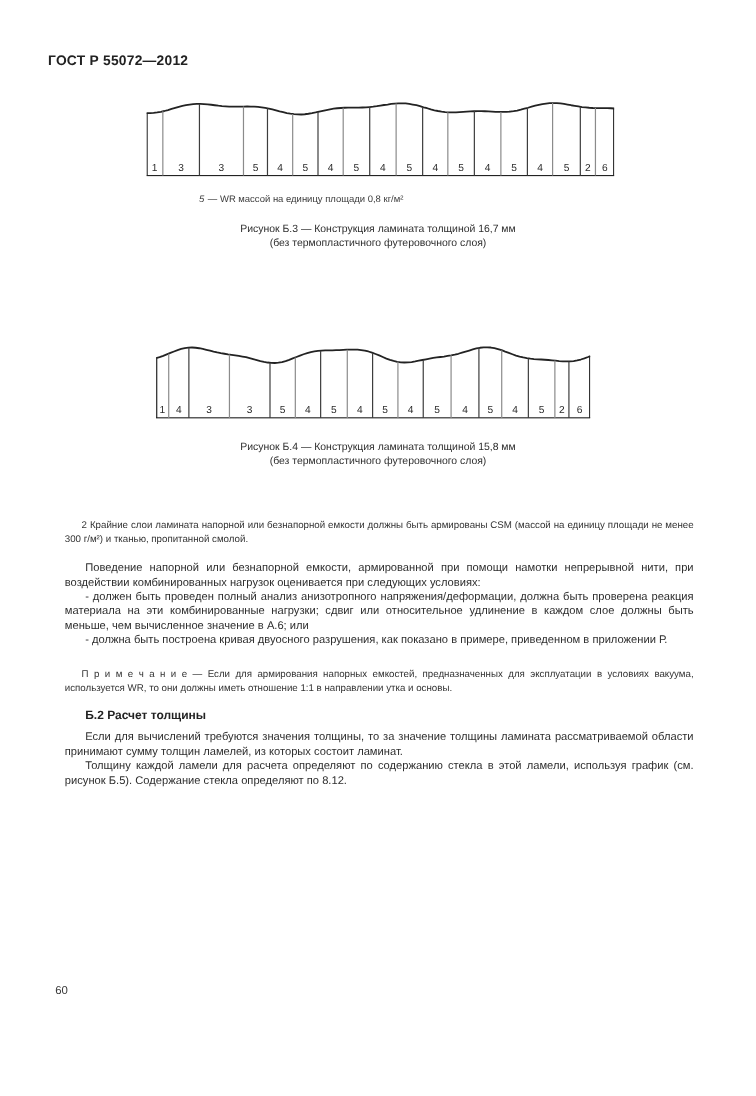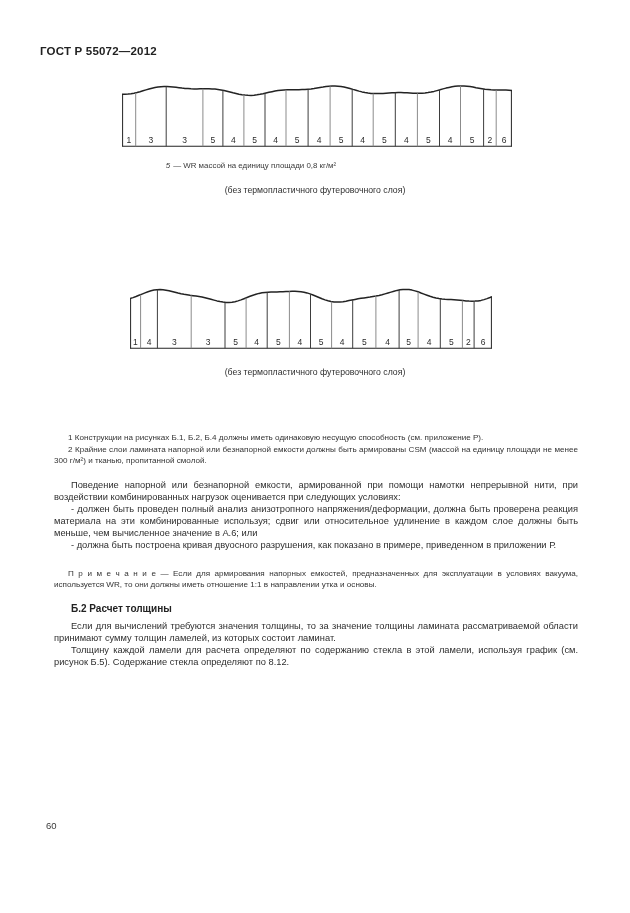--- a/index.html
+++ b/index.html
@@ -92,20 +92,21 @@
         <text x="328.0" y="63.5" text-anchor="middle" font-size="8.5" fill="#2b2b2b" font-family="Liberation Sans, sans-serif">4</text>
         <text x="350.1" y="63.5" text-anchor="middle" font-size="8.5" fill="#2b2b2b" font-family="Liberation Sans, sans-serif">5</text>
         <text x="367.9" y="63.5" text-anchor="middle" font-size="8.5" fill="#2b2b2b" font-family="Liberation Sans, sans-serif">2</text>
         <text x="382.1" y="63.5" text-anchor="middle" font-size="8.5" fill="#2b2b2b" font-family="Liberation Sans, sans-serif">6</text>
       </svg>
   </div>
 
   <div class="fig-legend"><span class="legend-num">5</span><span>— WR массой на единицу площади 0,8 кг/м²</span></div>
 
   <div class="fig-caption cap-b3">
+    <div>Рисунок Б.3 — Конструкция ламината толщиной 16,7 мм</div>
     <div>(без термопластичного футеровочного слоя)</div>
   </div>
 
   <div class="fig-wrap fig-b4">
     <svg xmlns="http://www.w3.org/2000/svg" width="362" height="66" viewBox="0 0 362 66">
         <path d="M0,15.5L3,14.6L6,13.5L9,12.3L12,11.1L15,9.9L18,8.7L21,7.8L24,7.1L27,6.7L30,6.6L33,6.8L36,7.2L39,7.8L42,8.5L45,9.2L48,10.0L51,10.7L54,11.3L57,11.8L60,12.3L63,12.7L66,13.1L69,13.6L72,14.1L75,14.7L78,15.5L81,16.3L84,17.1L87,17.9L90,18.6L93,19.1L96,19.4L99,19.5L102,19.2L105,18.7L108,17.9L111,16.9L114,15.7L117,14.5L120,13.3L123,12.2L126,11.2L129,10.4L132,9.8L135,9.4L138,9.2L141,9.0L144,8.9L147,8.9L150,8.8L153,8.7L156,8.5L159,8.4L162,8.3L165,8.3L168,8.4L171,8.7L174,9.2L177,9.9L180,10.9L183,12.0L186,13.2L189,14.5L192,15.8L195,16.9L198,17.8L201,18.5L204,19.0L207,19.1L210,19.0L213,18.7L216,18.2L219,17.6L222,17.0L225,16.4L228,15.8L231,15.3L234,14.9L237,14.5L240,14.1L243,13.6L246,13.1L249,12.5L252,11.8L255,10.9L258,10.0L261,9.1L264,8.2L267,7.4L270,6.8L273,6.4L276,6.4L279,6.6L282,7.1L285,7.9L288,8.8L291,10.0L294,11.1L297,12.2L300,13.3L303,14.2L306,14.9L309,15.5L312,15.9L315,16.2L318,16.4L321,16.6L324,16.8L327,17.0L330,17.3L333,17.6L336,17.9L339,18.1L342,18.2L345,18.1L348,17.9L351,17.4L354,16.6L357,15.6L360,14.5L362,13.7" fill="none" stroke="#232323" stroke-width="1.5" stroke-linejoin="round"></path>
         <line x1="0" y1="65.3" x2="362" y2="65.3" stroke="#232323" stroke-width="1.1"></line>
         <line x1="0.6" y1="15.5" x2="0.6" y2="65.3" stroke="#232323" stroke-width="1"></line>
         <line x1="10.6" y1="11.7" x2="10.6" y2="65.3" stroke="#8b8b8b" stroke-width="1"></line>
         <line x1="27.4" y1="6.7" x2="27.4" y2="65.3" stroke="#3d3d3d" stroke-width="1"></line>
@@ -138,32 +139,32 @@
         <text x="257.5" y="61.5" text-anchor="middle" font-size="8.5" fill="#2b2b2b" font-family="Liberation Sans, sans-serif">4</text>
         <text x="278.6" y="61.5" text-anchor="middle" font-size="8.5" fill="#2b2b2b" font-family="Liberation Sans, sans-serif">5</text>
         <text x="299.2" y="61.5" text-anchor="middle" font-size="8.5" fill="#2b2b2b" font-family="Liberation Sans, sans-serif">4</text>
         <text x="321.4" y="61.5" text-anchor="middle" font-size="8.5" fill="#2b2b2b" font-family="Liberation Sans, sans-serif">5</text>
         <text x="338.3" y="61.5" text-anchor="middle" font-size="8.5" fill="#2b2b2b" font-family="Liberation Sans, sans-serif">2</text>
         <text x="353.0" y="61.5" text-anchor="middle" font-size="8.5" fill="#2b2b2b" font-family="Liberation Sans, sans-serif">6</text>
       </svg>
   </div>
 
   <div class="fig-caption cap-b4">
+    <div>Рисунок Б.4 — Конструкция ламината толщиной 15,8 мм</div>
     <div>(без термопластичного футеровочного слоя)</div>
   </div>
 
   <div class="text-col">
     <div>
-      <p class="note-text">1 Конструкции на рисунках Б.1, Б.2, Б.4 должны иметь одинаковую несущую способность (см. приложение Р).</p>
       <p class="note-text">2 Крайние слои ламината напорной или безнапорной емкости должны быть армированы CSM (массой на единицу площади не менее 300 г/м²) и тканью, пропитанной смолой.</p>
     </div>
 
     <div class="body-block">
       <p class="body-text">Поведение напорной или безнапорной емкости, армированной при помощи намотки непрерывной нити, при воздействии комбинированных нагрузок оценивается при следующих условиях:</p>
-      <p class="body-text">- должен быть проведен полный анализ анизотропного напряжения/деформации, должна быть проверена реакция материала на эти комбинированные используя; сдвиг или относительное удлинение в каждом слое должны быть меньше, чем вычисленное значение в А.6; или</p>
+      <p class="body-text">- должен быть проведен полный анализ анизотропного напряжения/деформации, должна быть проверена реакция материала на эти комбинированные нагрузки; сдвиг или относительное удлинение в каждом слое должны быть меньше, чем вычисленное значение в А.6; или</p>
       <p class="body-text">- должна быть построена кривая двуосного разрушения, как показано в примере, приведенном в приложении Р.</p>
     </div>
 
     <p class="note-text single-note">П р и м е ч а н и е — Если для армирования напорных емкостей, предназначенных для эксплуатации в условиях вакуума, используется WR, то они должны иметь отношение 1:1 в направлении утка и основы.</p>
 
     <div class="section-heading">Б.2 Расчет толщины</div>
 
     <div class="body-block-2">
       <p class="body-text">Если для вычислений требуются значения толщины, то за значение толщины ламината рассматриваемой области принимают сумму толщин ламелей, из которых состоит ламинат.</p>
       <p class="body-text">Толщину каждой ламели для расчета определяют по содержанию стекла в этой ламели, используя график (см. рисунок Б.5). Содержание стекла определяют по 8.12.</p>

